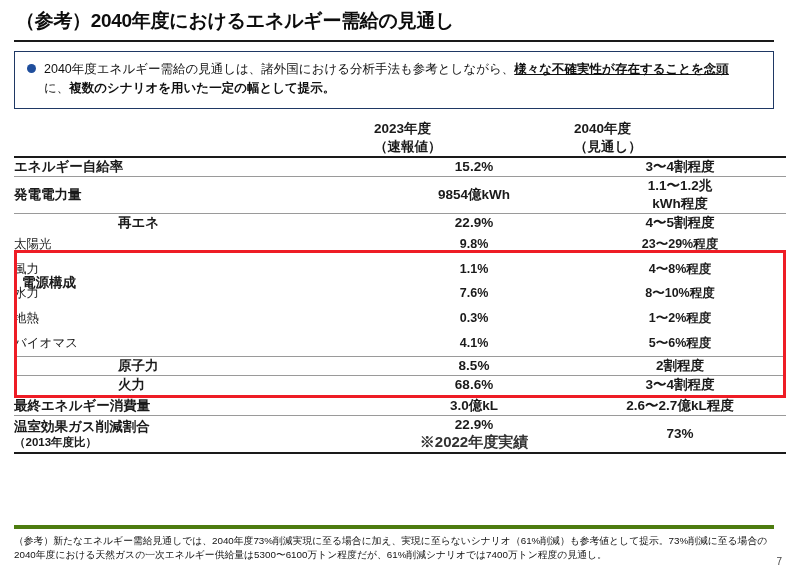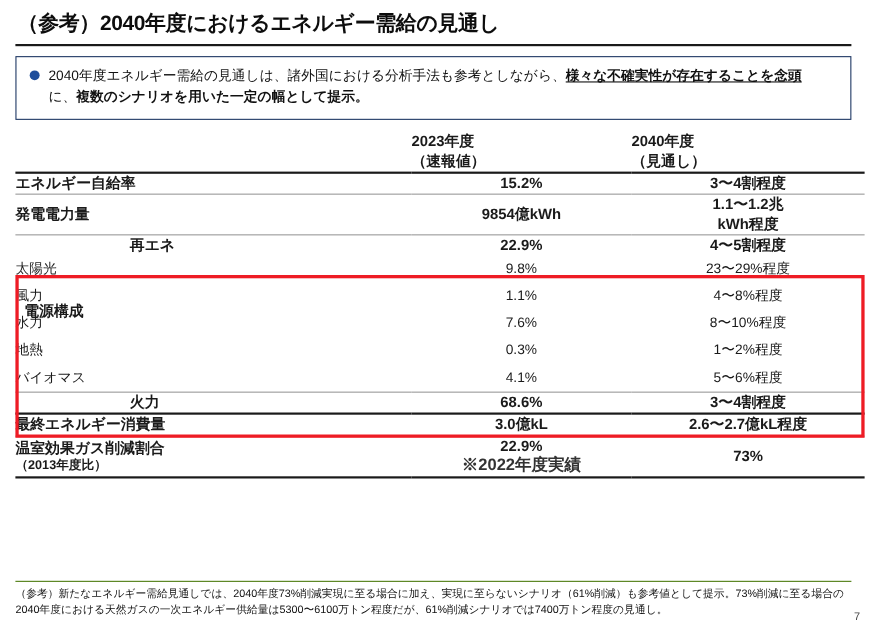--- a/index.html
+++ b/index.html
@@ -90,21 +90,21 @@
     padding-left: 4px;
   }
   .val {
     text-align: center;
     font-weight: bold;
     font-size: 13.5px;
     padding: 7px 0;
     line-height: 1.35;
   }
   .val.sub {
-    font-weight: normal;
+    font-weight: bold;
     font-size: 12.5px;
     padding: 4px 0;
     margin-top: 48px;
   }
   .sub-label {
     font-weight: normal;
     font-size: 12.5px;
     padding-left: 118px;
   }
   .sub-label.bold {
@@ -129,21 +129,21 @@
   }
 
   
   .footnote {
     position: absolute;
     left: 14px; right: 14px;
     bottom: 5px;
     font-size: 9.8px;
     line-height: 1.5;
     color: #111;
-    border-top: 1px solid #4d7c0f;
+    border-top: 4px solid #4d7c0f;
     padding-top: 5px;
   }
   .pagenum {
     position: absolute;
     right: 6px; bottom: 1px;
     font-size: 10px;
     color: #444;
   }
 </style>
 </head>
@@ -225,20 +225,25 @@
         <td class="sub-label">地熱</td>
         <td class="val sub">0.3%</td>
         <td class="val sub">1〜2%程度</td>
       </tr>
       <tr class="thin">
         <td class="sub-label">バイオマス</td>
         <td class="val sub">4.1%</td>
         <td class="val sub">5〜6%程度</td>
       </tr>
 
+      <tr class="thin">
+        <td class="sub-label bold">原子力</td>
+        <td class="val">8.5%</td>
+        <td class="val">2割程度</td>
+      </tr>
       <tr class="line-bot">
         <td class="sub-label bold">火力</td>
         <td class="val">68.6%</td>
         <td class="val">3〜4割程度</td>
       </tr>
 
       <tr class="thin">
         <td class="rowlabel">最終エネルギー消費量</td>
         <td class="val">3.0億kL</td>
         <td class="val">2.6〜2.7億kL程度</td>

